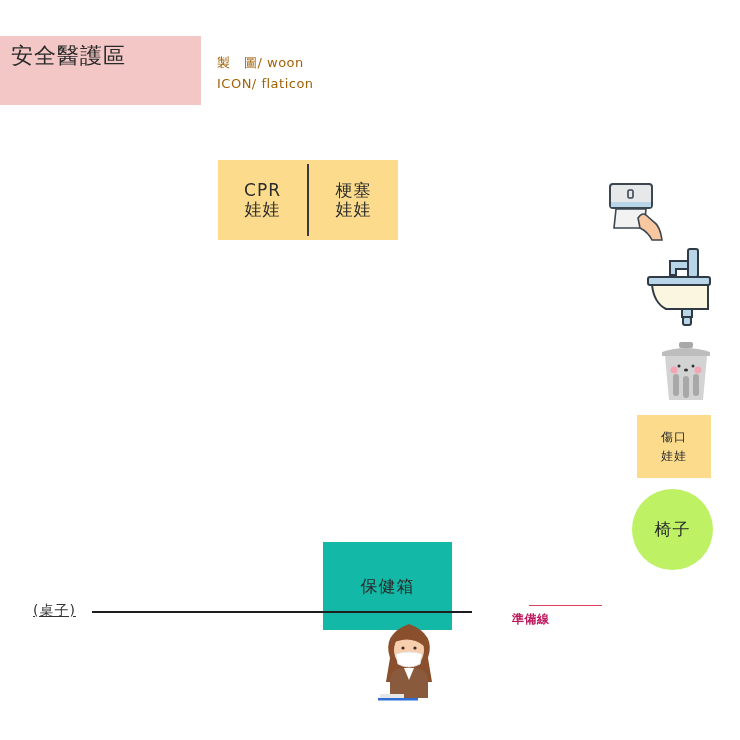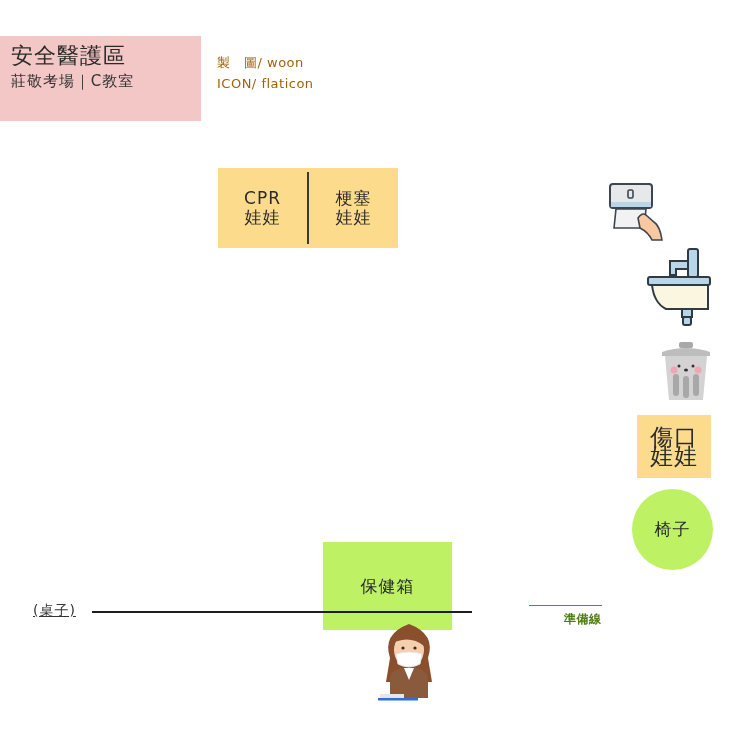--- a/index.html
+++ b/index.html
@@ -2,45 +2,44 @@
 <html><head>
   <meta charset="utf-8">
   <style>
     html, body { margin: 0; padding: 0; }
     body {
       width: 740px; height: 740px; background: #ffffff; position: relative; overflow: hidden;
       font-family: "DejaVu Sans", "Liberation Sans", sans-serif; color: #2b2b2b;
     }
     .abs { position: absolute; }
     .title-box {
-      left: 0; top: 36px; width: 201px; height: 85px; background: #f2c7c6;
+      left: 0; top: 36px; width: 201px; height: 69px; background: #f2c7c6;
       box-sizing: border-box; padding: 6px 0 0 11px;
     }
     .title-main { font-size: 22px; letter-spacing: 1px; line-height: 28px; color: #2a2a2a; }
     .title-sub { font-size: 15px; line-height: 22px; color: #333; letter-spacing: 1px; }
     .credits { left: 217px; top: 52px; font-size: 13px; line-height: 21px; color: #a16207; letter-spacing: 0.5px; }
     .yellow { background: #fcdc8c; }
-    .doll-pair { left: 218px; top: 168px; width: 180px; height: 80px; display: flex; align-items: center; }
+    .doll-pair { left: 218px; top: 160px; width: 180px; height: 80px; display: flex; align-items: center; }
     .doll-cell { flex: 1; text-align: center; font-size: 17px; line-height: 19px; letter-spacing: 1px; }
     .doll-divider { width: 2px; height: 72px; background: #3a3a3a; }
-    .wound { left: 637px; top: 415px; width: 74px; height: 63px; display: flex; align-items: center; justify-content: center; text-align: center; font-size: 23px; line-height: 19px; letter-spacing: 1px; }
+    .wound { left: 637px; top: 415px; width: 74px; height: 63px; display: flex; align-items: center; justify-content: center; text-align: center; font-size: 12px; line-height: 19px; letter-spacing: 1px; }
     .chair { left: 632px; top: 489px; width: 81px; height: 81px; border-radius: 50%; background: #bef264; display: flex; align-items: center; justify-content: center; font-size: 17px; letter-spacing: 1px; }
-    .health-box { left: 323px; top: 542px; width: 129px; height: 88px; background: #bef264; display: flex; align-items: center; justify-content: center; font-size: 17px; letter-spacing: 1px; }
+    .health-box { left: 323px; top: 542px; width: 129px; height: 88px; background: #14b8a6; display: flex; align-items: center; justify-content: center; font-size: 17px; letter-spacing: 1px; }
     .desk-label { left: 33px; top: 602px; font-size: 14px; letter-spacing: 1px; color: #333; text-decoration: underline; }
     .desk-line { left: 92px; top: 611px; width: 380px; height: 2px; background: #1e1e1e; }
     .ready-line { left: 529px; top: 605px; width: 73px; height: 1px; background: #e0405a; }
-    .ready-label { left: 564px; top: 611px; font-size: 12px; color: #4d7c0f; letter-spacing: 0.5px; font-weight: bold; }
+    .ready-label { left: 512px; top: 611px; font-size: 12px; color: #be185d; letter-spacing: 0.5px; font-weight: bold; }
     .icon { position: absolute; }
   </style>
 </head>
 <body>
 
 <div class="abs title-box">
   <div class="title-main">安全醫護區</div>
-  <div class="title-sub">莊敬考場｜C教室</div>
 </div>
 
 <div class="abs credits">
   <div>製　圖/ woon</div>
   <div>ICON/ flaticon</div>
 </div>
 
 <div class="abs doll-pair yellow">
   <div class="doll-cell">
     <div>CPR</div>

